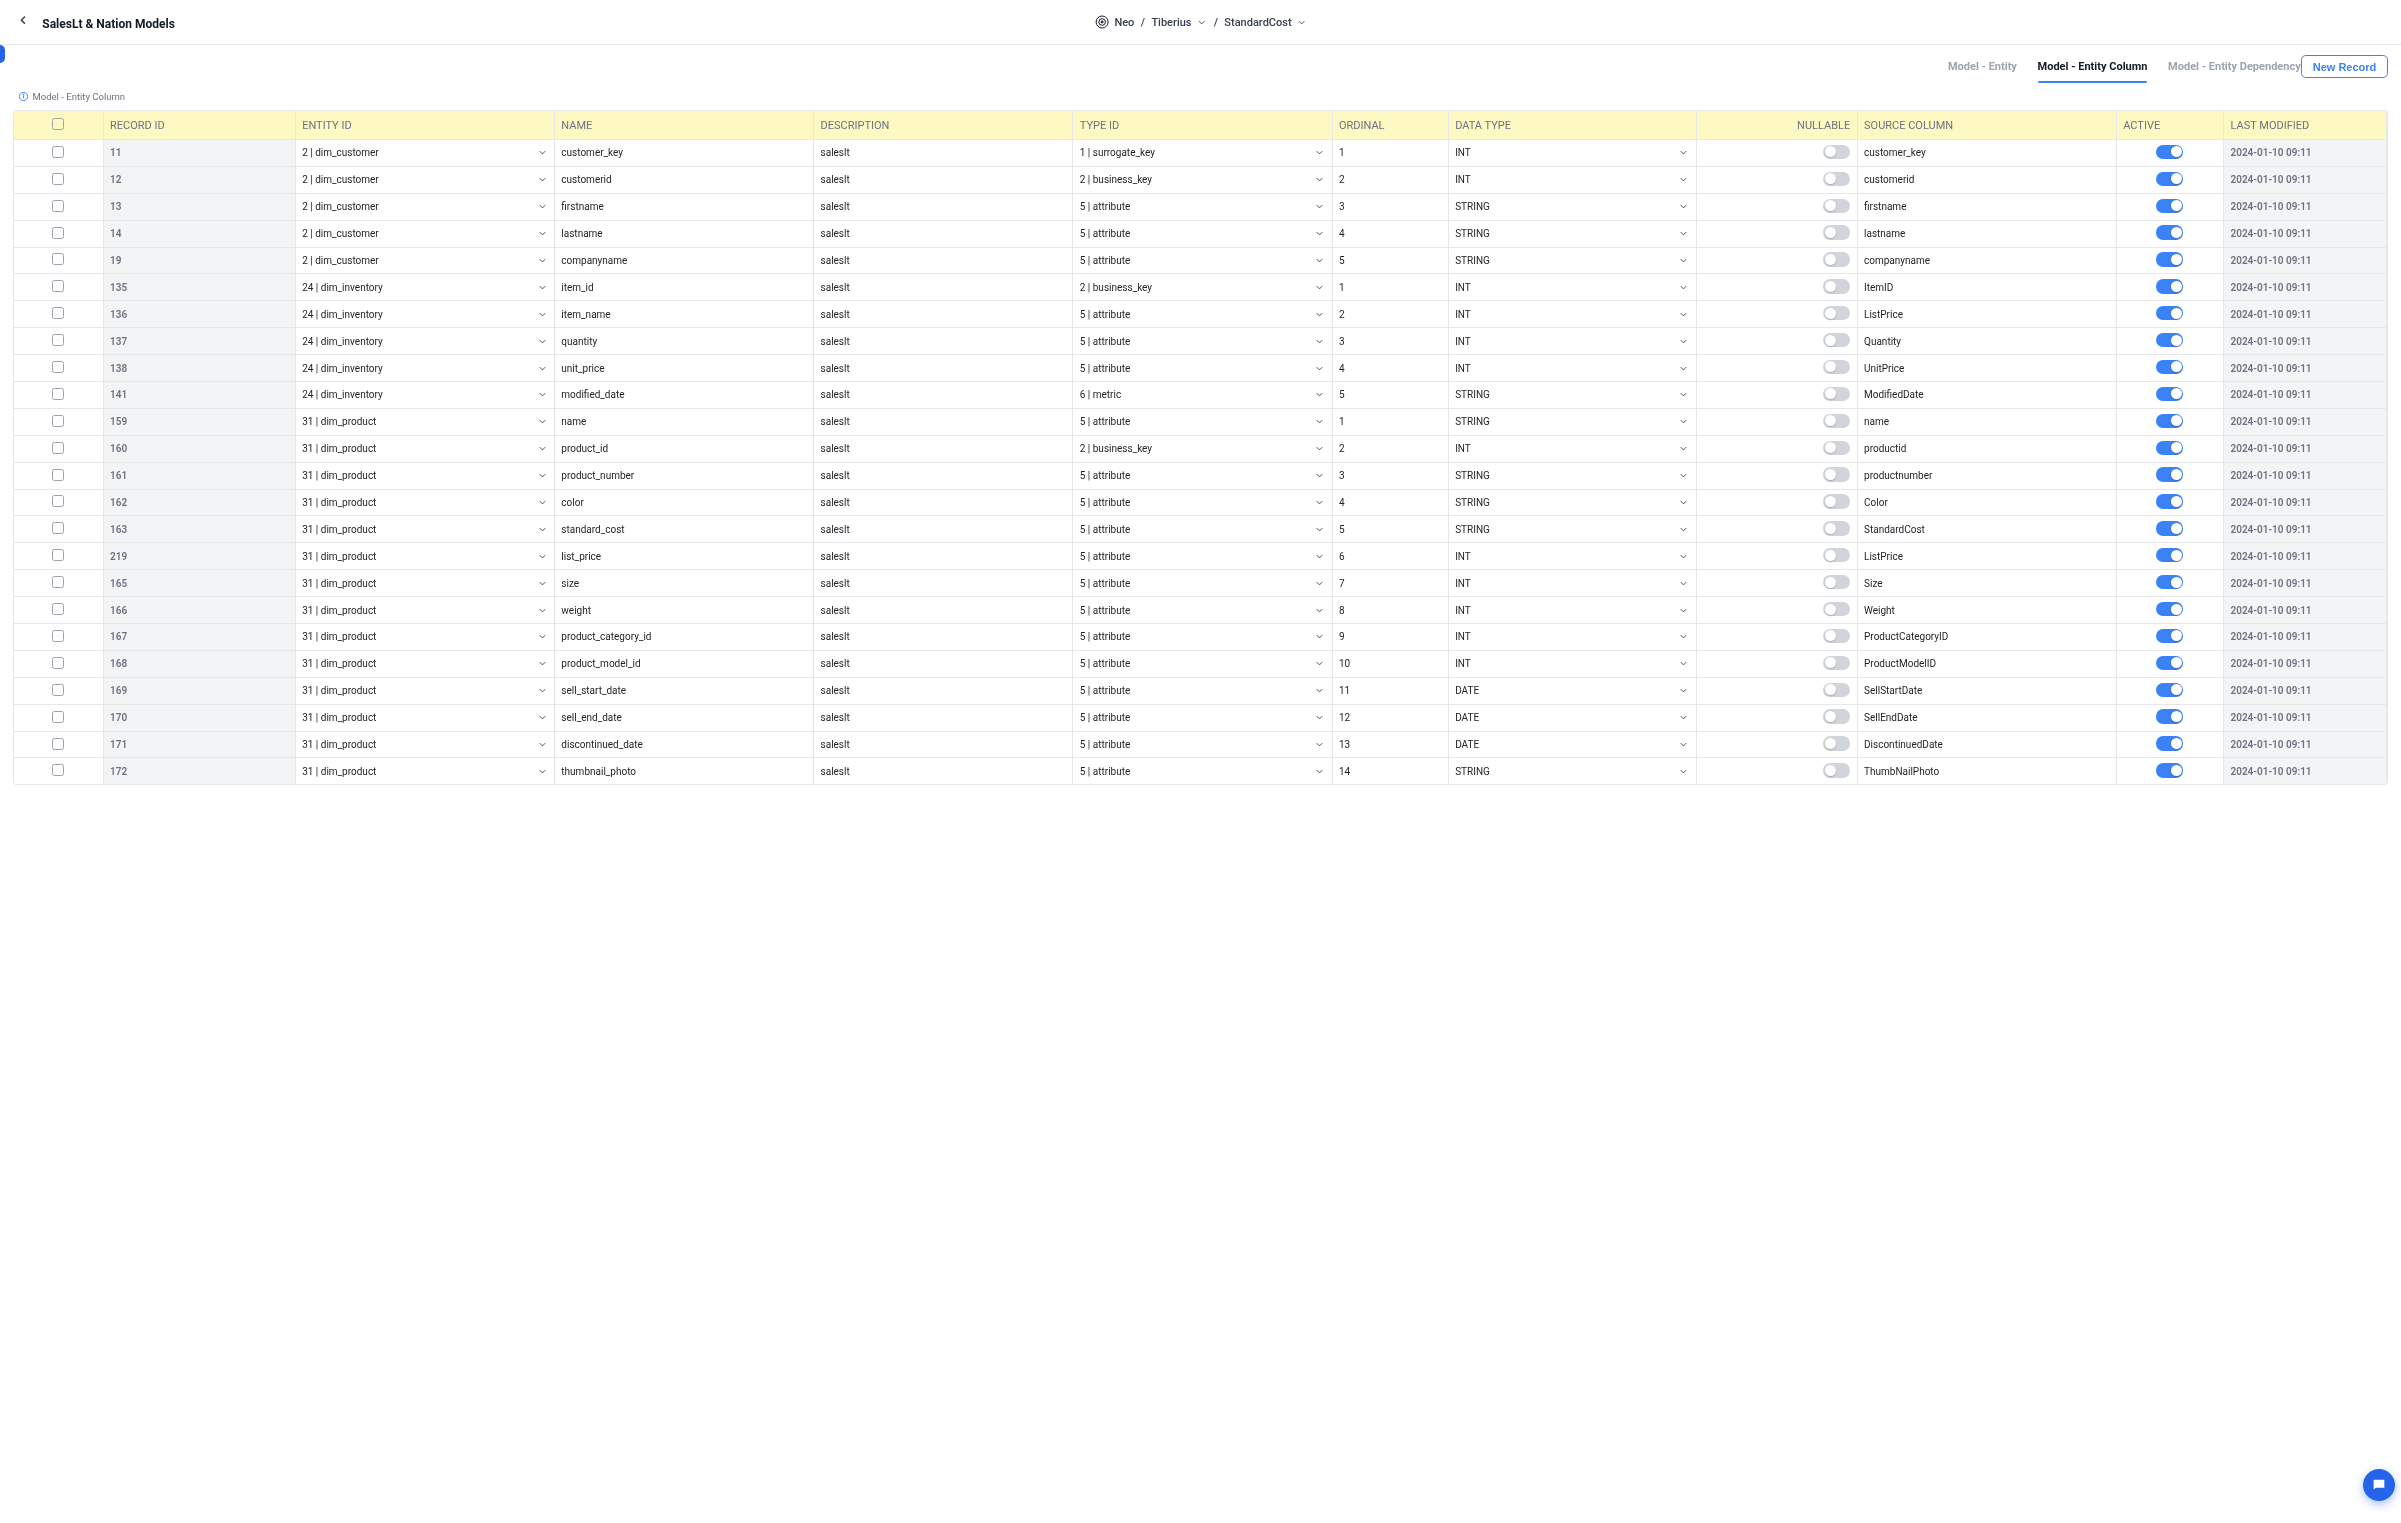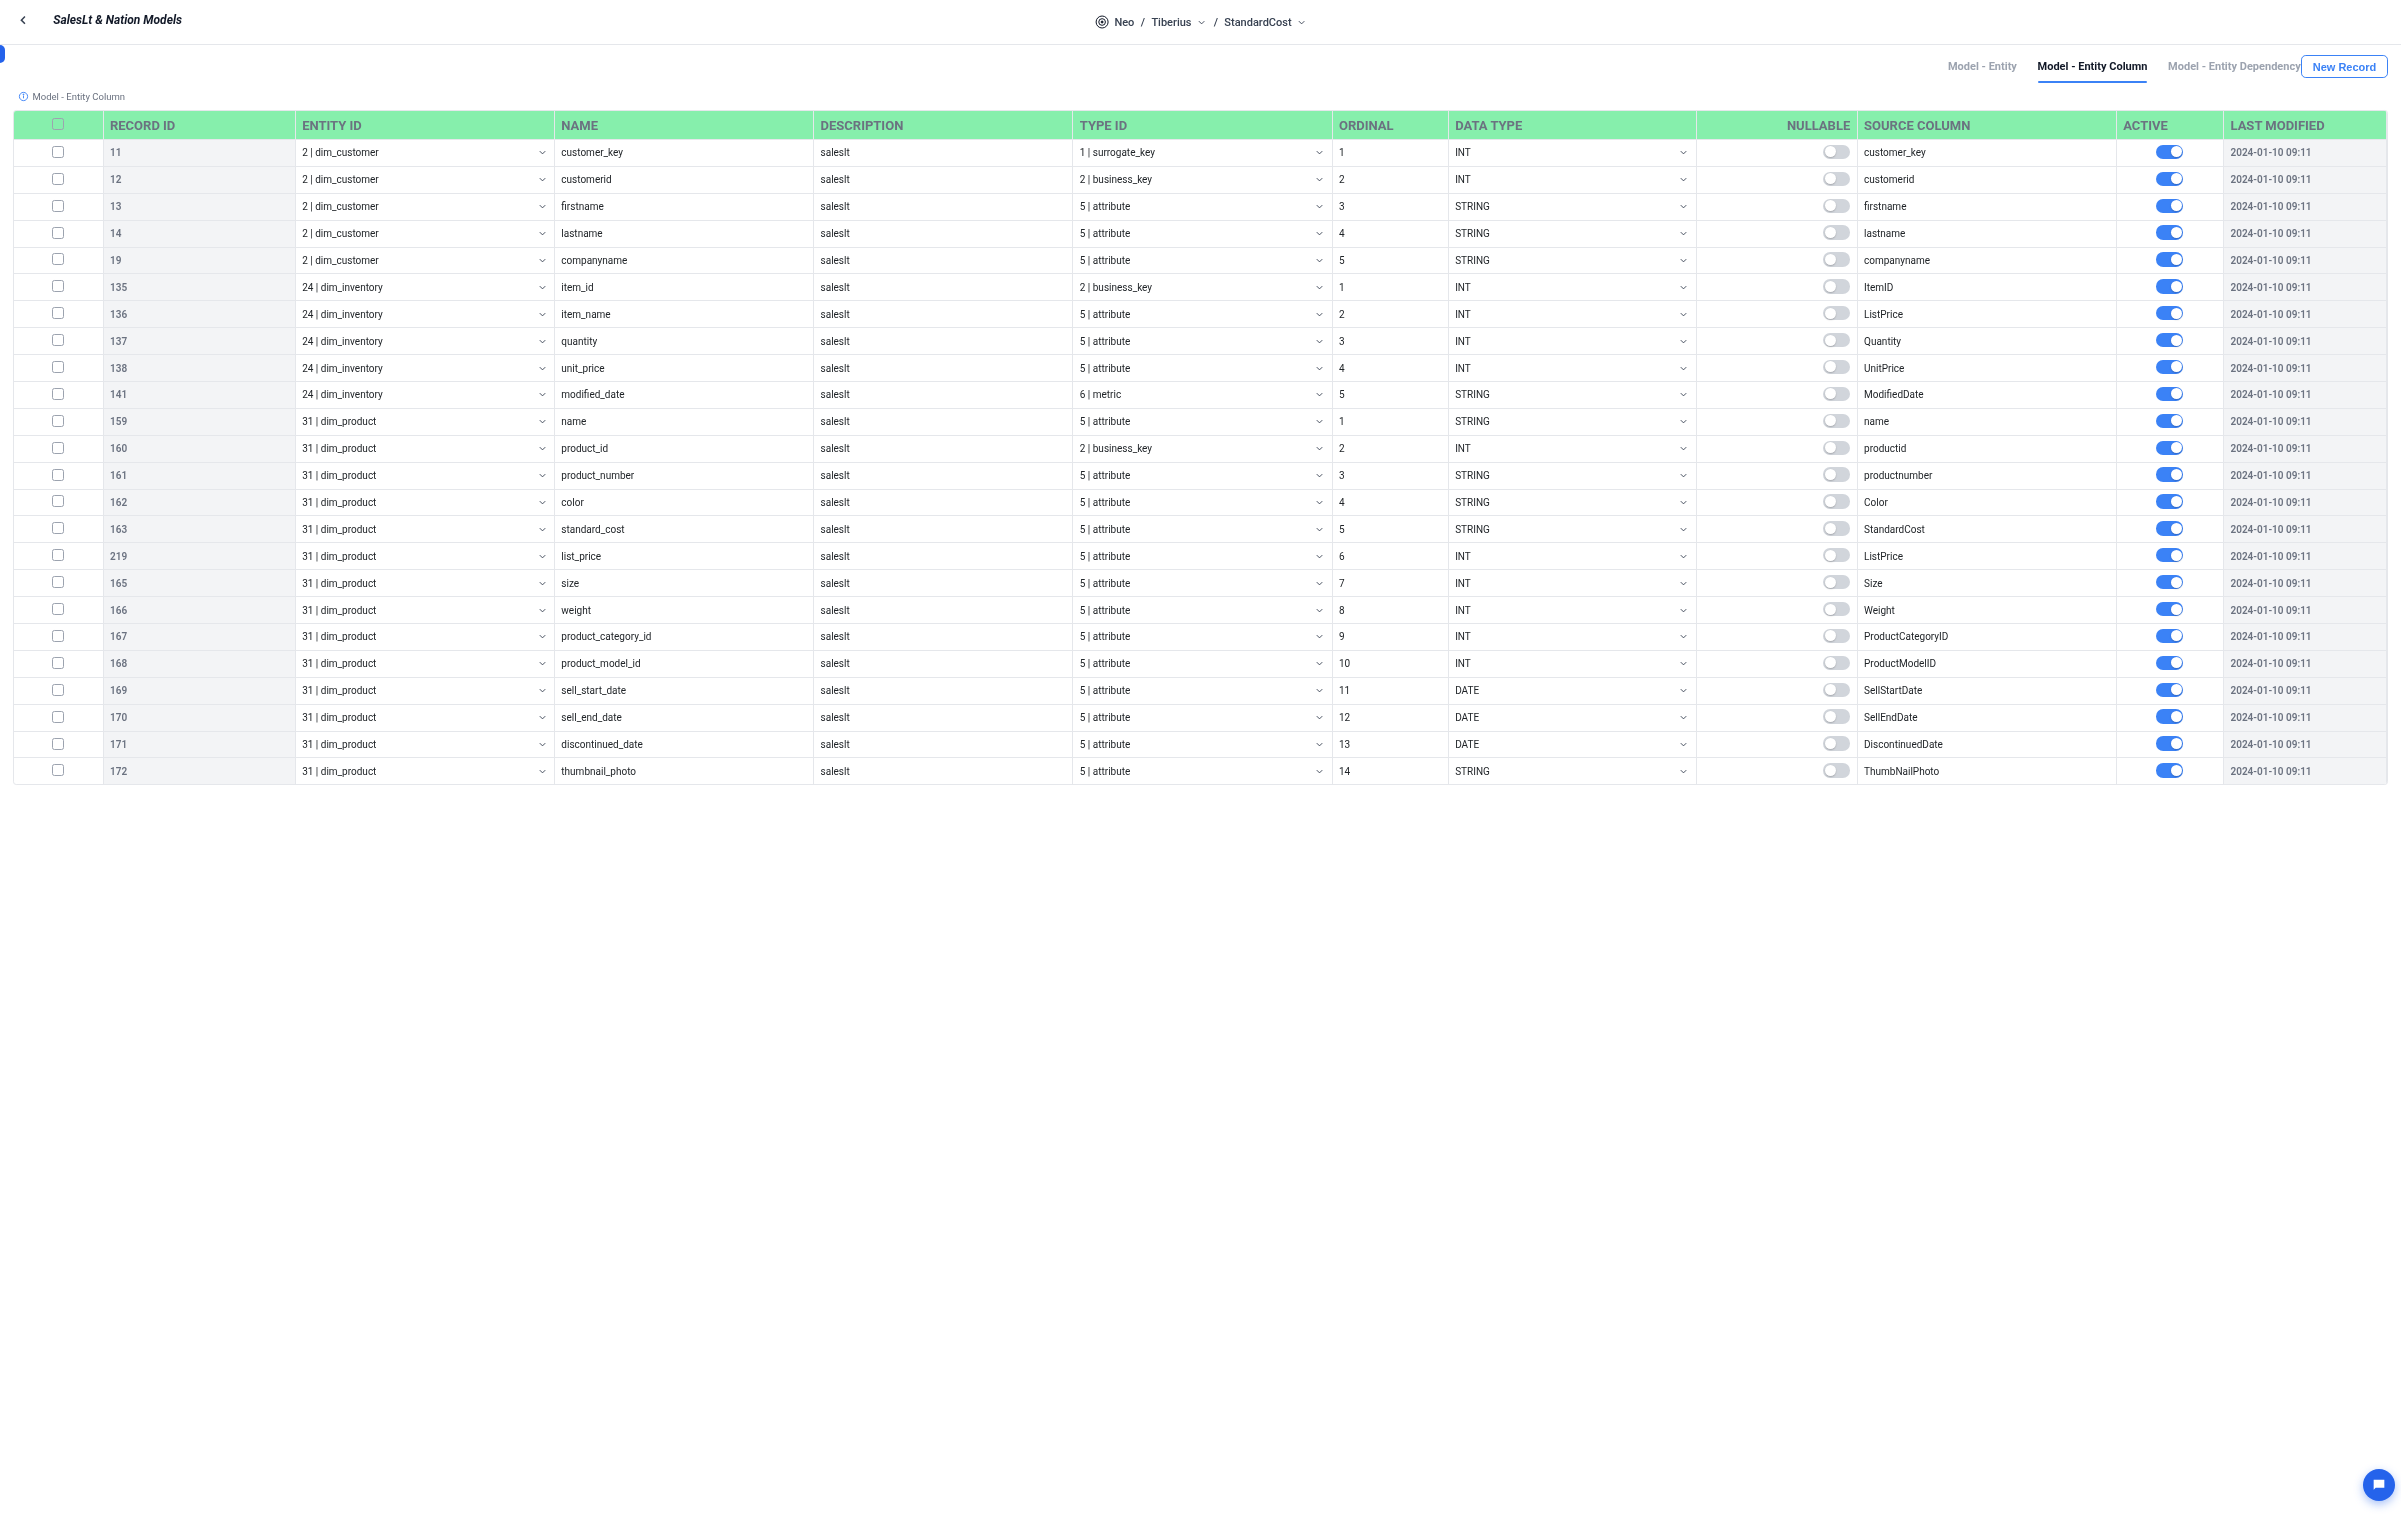--- a/index.html
+++ b/index.html
@@ -28,24 +28,23 @@
   .header {
     display: flex;
     align-items: center;
     height: 45px;
     padding: 0 16px;
     border-bottom: 0.8px solid #e5e7eb;
     position: relative;
   }
   .header-left {
     display: flex;
-    align-items: flex-start;
-    gap: 23px;
+    align-items: flex-end;
+    gap: 12px;
     flex: 1;
-    font-style: italic;
   }
   .chev-back { width: 14.3px; height: 14.3px; color: #374151; }
   .page-title { font-size: 12px; font-weight: 700; color: #111827; }
   .header-center {
     position: absolute;
     left: 50%;
     transform: translateX(-50%);
     display: flex;
     align-items: center;
     gap: 4.8px;
@@ -127,28 +126,28 @@
   .table-wrap {
     padding: 0 12.7px;
   }
   .table-outer {
     border: 0.8px solid #e5e7eb;
     border-radius: 3.2px;
     overflow-x: auto;
   }
   table { border-collapse: collapse; width: 100%; table-layout: fixed; }
   thead th {
-    font-size: 13px;
-    font-weight: 700;
+    font-size: 11px;
+    font-weight: 400;
     color: #6b7280;
     text-align: left;
     padding: 6.4px 6.4px;
     border-bottom: 0.8px solid #e5e7eb;
     border-right: 0.8px solid #e5e7eb;
-    background: #86efac;
+    background: #fef9c3;
     white-space: nowrap;
     overflow: hidden;
   }
   thead th:first-child, tbody td:first-child { text-align:center; }
   tbody td {
     font-size: 10px;
     padding: 4.8px 6.4px;
     border-bottom: 0.8px solid #e5e7eb;
     border-right: 0.8px solid #e5e7eb;
     vertical-align: middle;

